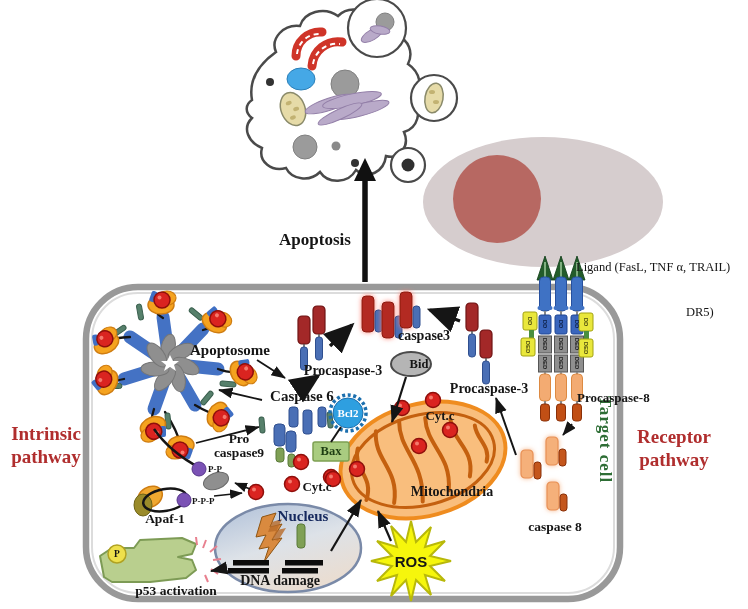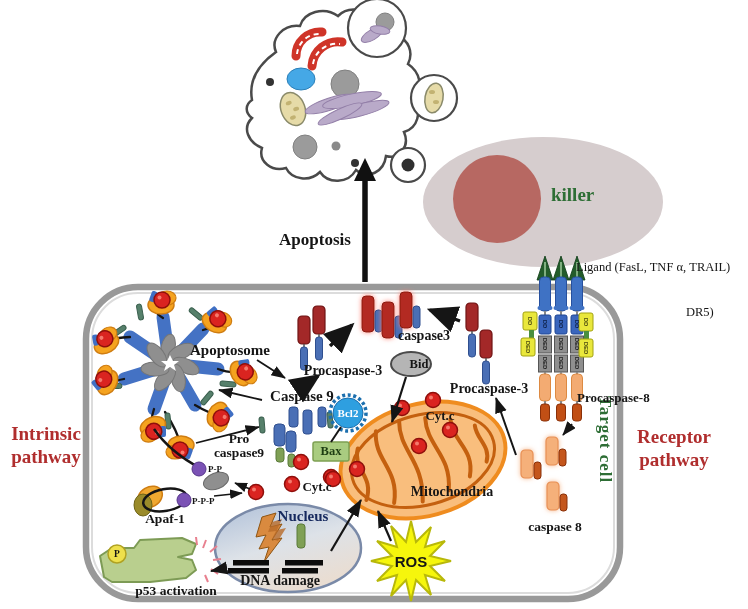--- a/index.html
+++ b/index.html
@@ -333,39 +333,38 @@
     <line x1="227" y1="568" x2="211" y2="571" stroke-width="2.2" marker-end="url(#ah)"></line>
     <line x1="214" y1="496" x2="242" y2="493" stroke-width="1.6" marker-end="url(#ah)"></line>
     <line x1="250" y1="489" x2="235" y2="483" stroke-width="1.6" marker-end="url(#ah)"></line>
     <line x1="341" y1="427" x2="331" y2="442" stroke-width="2"></line>
   </g>
 </svg>
 
 <div class="lbl" style="left:315px;top:240px;font-size:17px;">Apoptosis</div>
 
 <div class="lbl lbl-left grn two" style="left:551px;top:195px;font-size:19px;">
-  <span>killer</span>
 </div>
 
 <div class="lbl lbl-left thin" style="left:576px;top:267px;font-size:12.5px;">Ligand (FasL, TNF α, TRAIL)</div>
 <div class="lbl lbl-left thin" style="left:686px;top:312px;font-size:12.5px;">DR5)</div>
 
 <div class="lbl red two" style="left:46px;top:445px;font-size:19px;line-height:1.22;">
   <span>Intrinsic</span>
   <span>pathway</span>
 </div>
 <div class="lbl red two" style="left:674px;top:448px;font-size:19px;line-height:1.22;">
   <span>Receptor</span>
   <span>pathway</span>
 </div>
 <div class="vert grn" style="left:595px;top:396px;font-size:17px;height:115px;">Target cell</div>
 
 <div class="lbl lbl-left" style="left:190px;top:350px;font-size:15px;">Apoptosome</div>
 <div class="lbl" style="left:343px;top:371px;font-size:14px;">Procaspase-3</div>
-<div class="lbl" style="left:302px;top:396px;font-size:15px;">Caspase 9</div>
+<div class="lbl" style="left:302px;top:396px;font-size:15px;">Caspase 6</div>
 <div class="lbl two" style="left:239px;top:445px;font-size:13.5px;line-height:1.0;text-align:center;">
   <span>Pro</span>
   <span>caspase9</span>
 </div>
 <div class="lbl" style="left:424px;top:336px;font-size:14px;">caspase3</div>
 <div class="lbl" style="left:411px;top:364px;font-size:12.5px;padding-left:16px;">Bid</div>
 <div class="lbl wht" style="left:348px;top:413px;font-size:11px;">Bcl2</div>
 <div class="lbl" style="left:331px;top:451px;font-size:12.5px;color:#1d3d12;">Bax</div>
 <div class="lbl" style="left:440px;top:416px;font-size:13px;">Cyt.c</div>
 <div class="lbl" style="left:317px;top:487px;font-size:13px;">Cyt.c</div>

